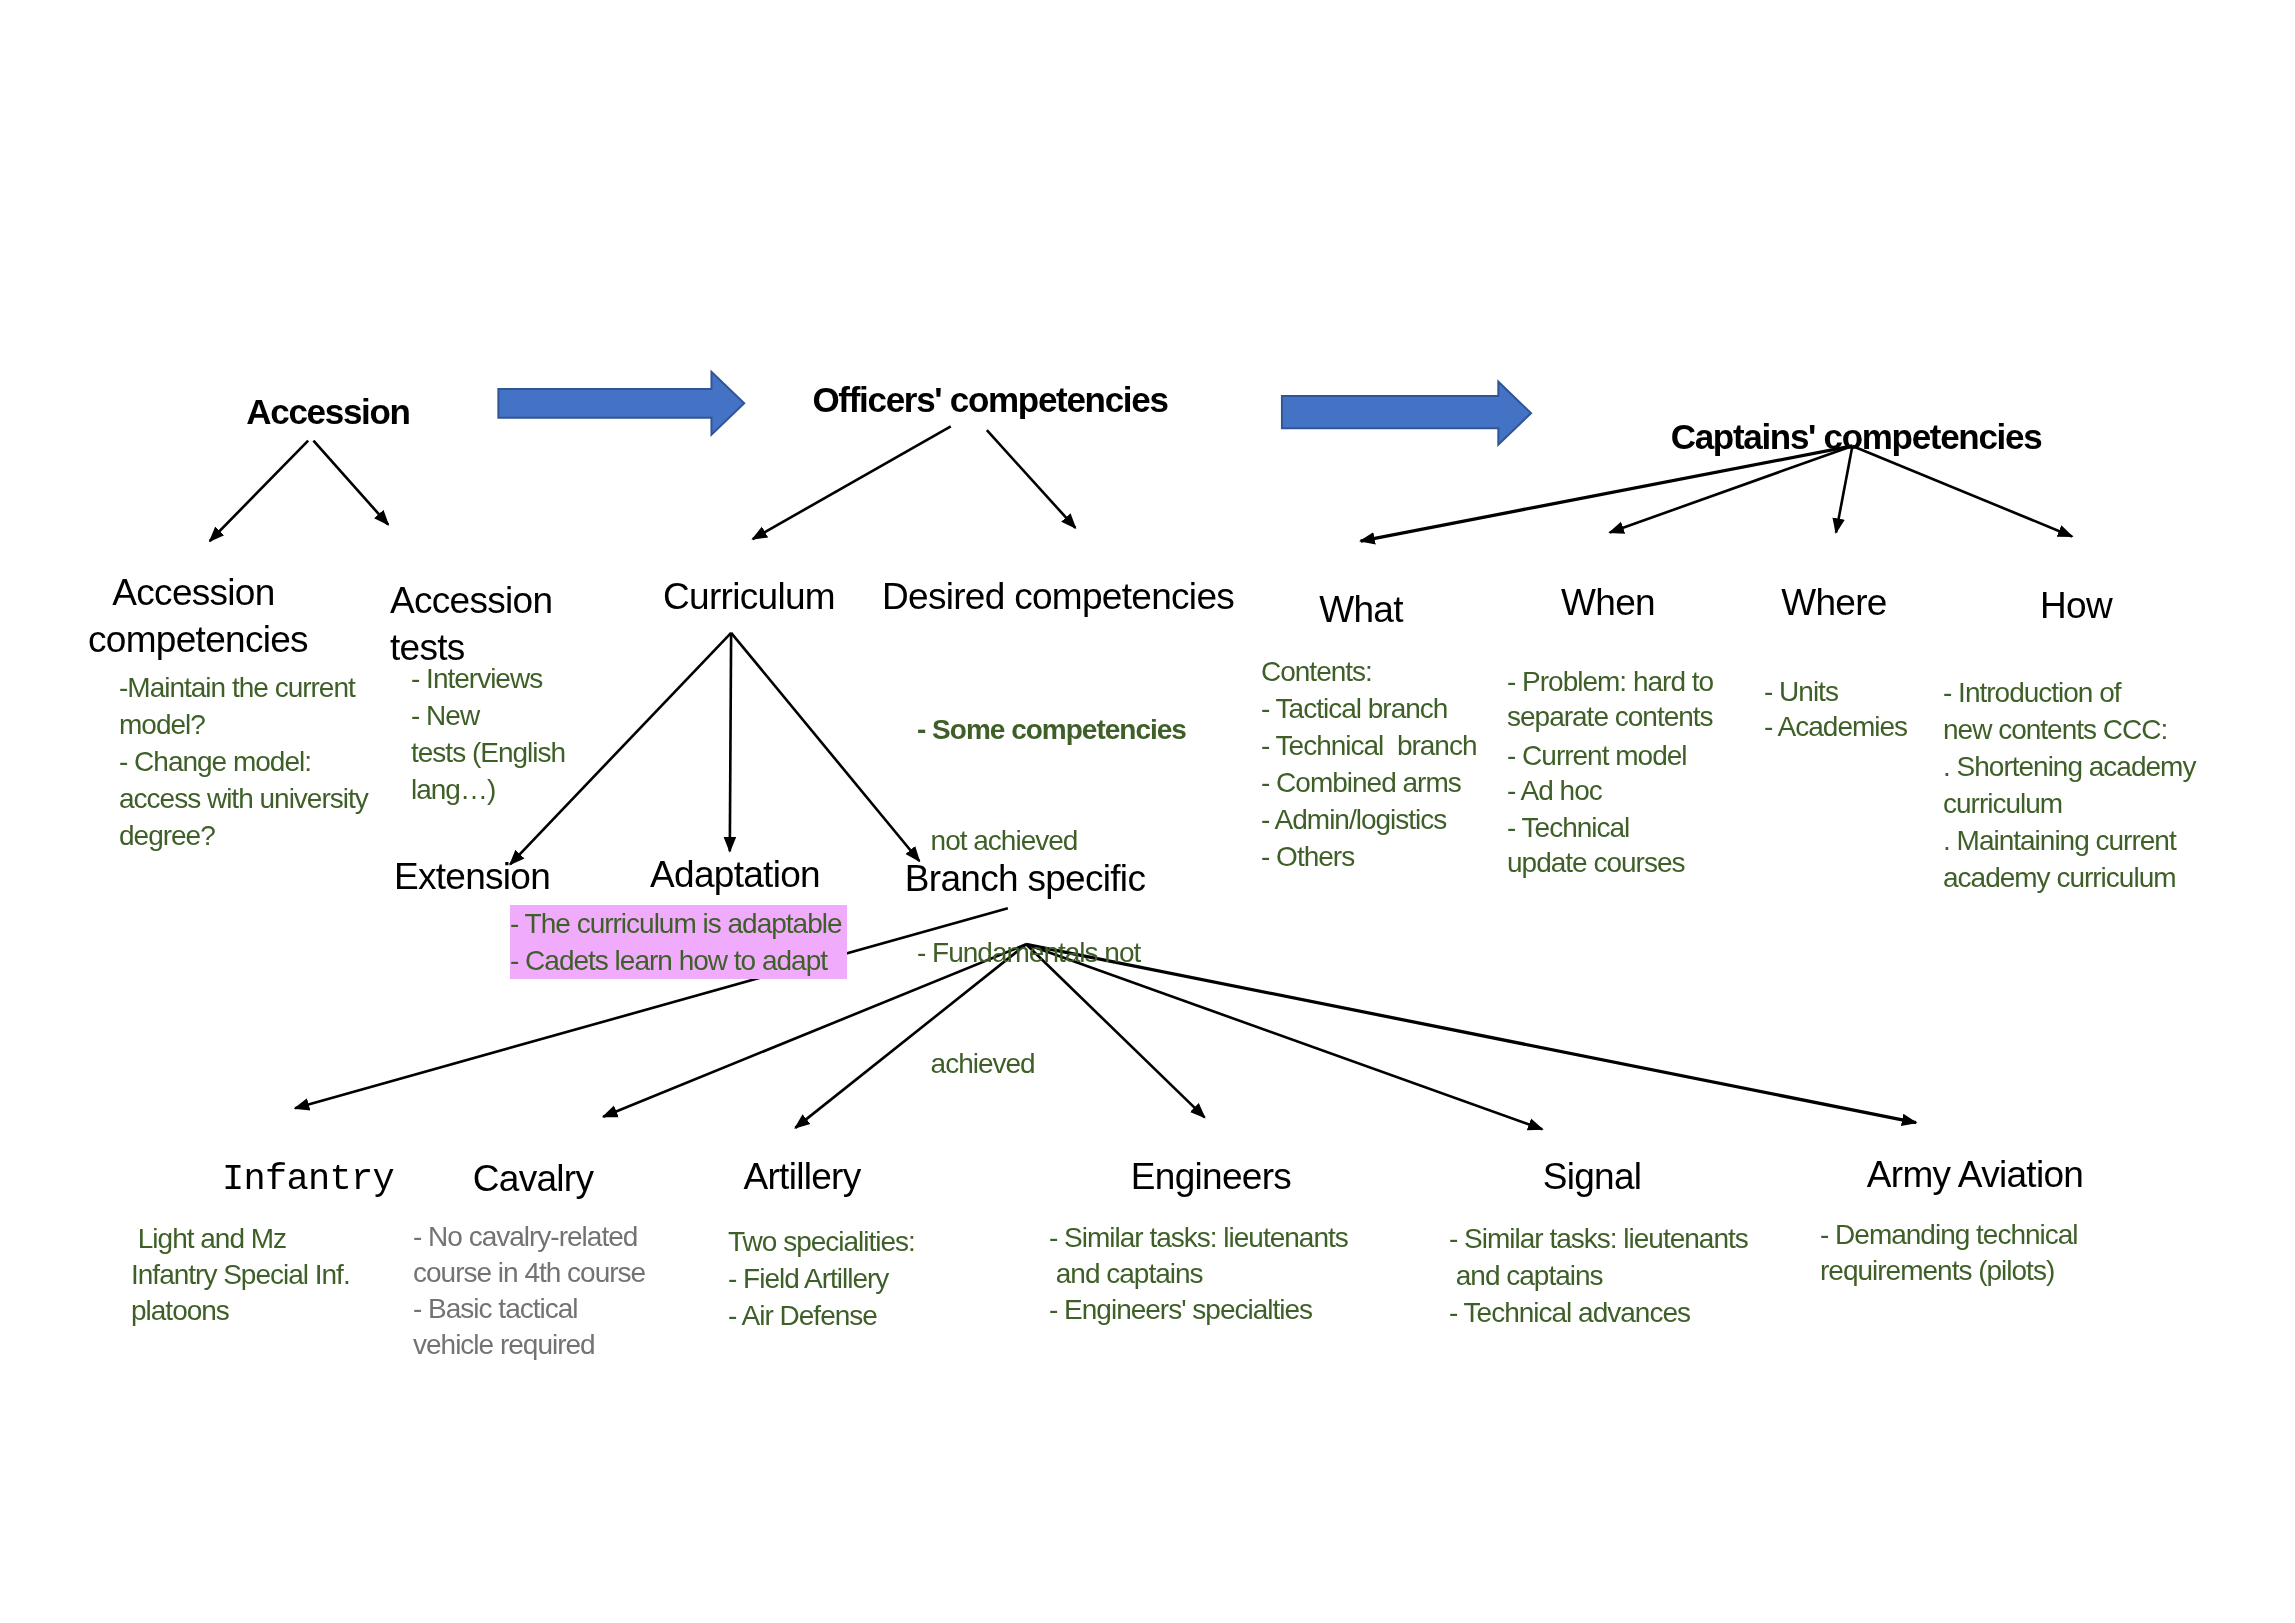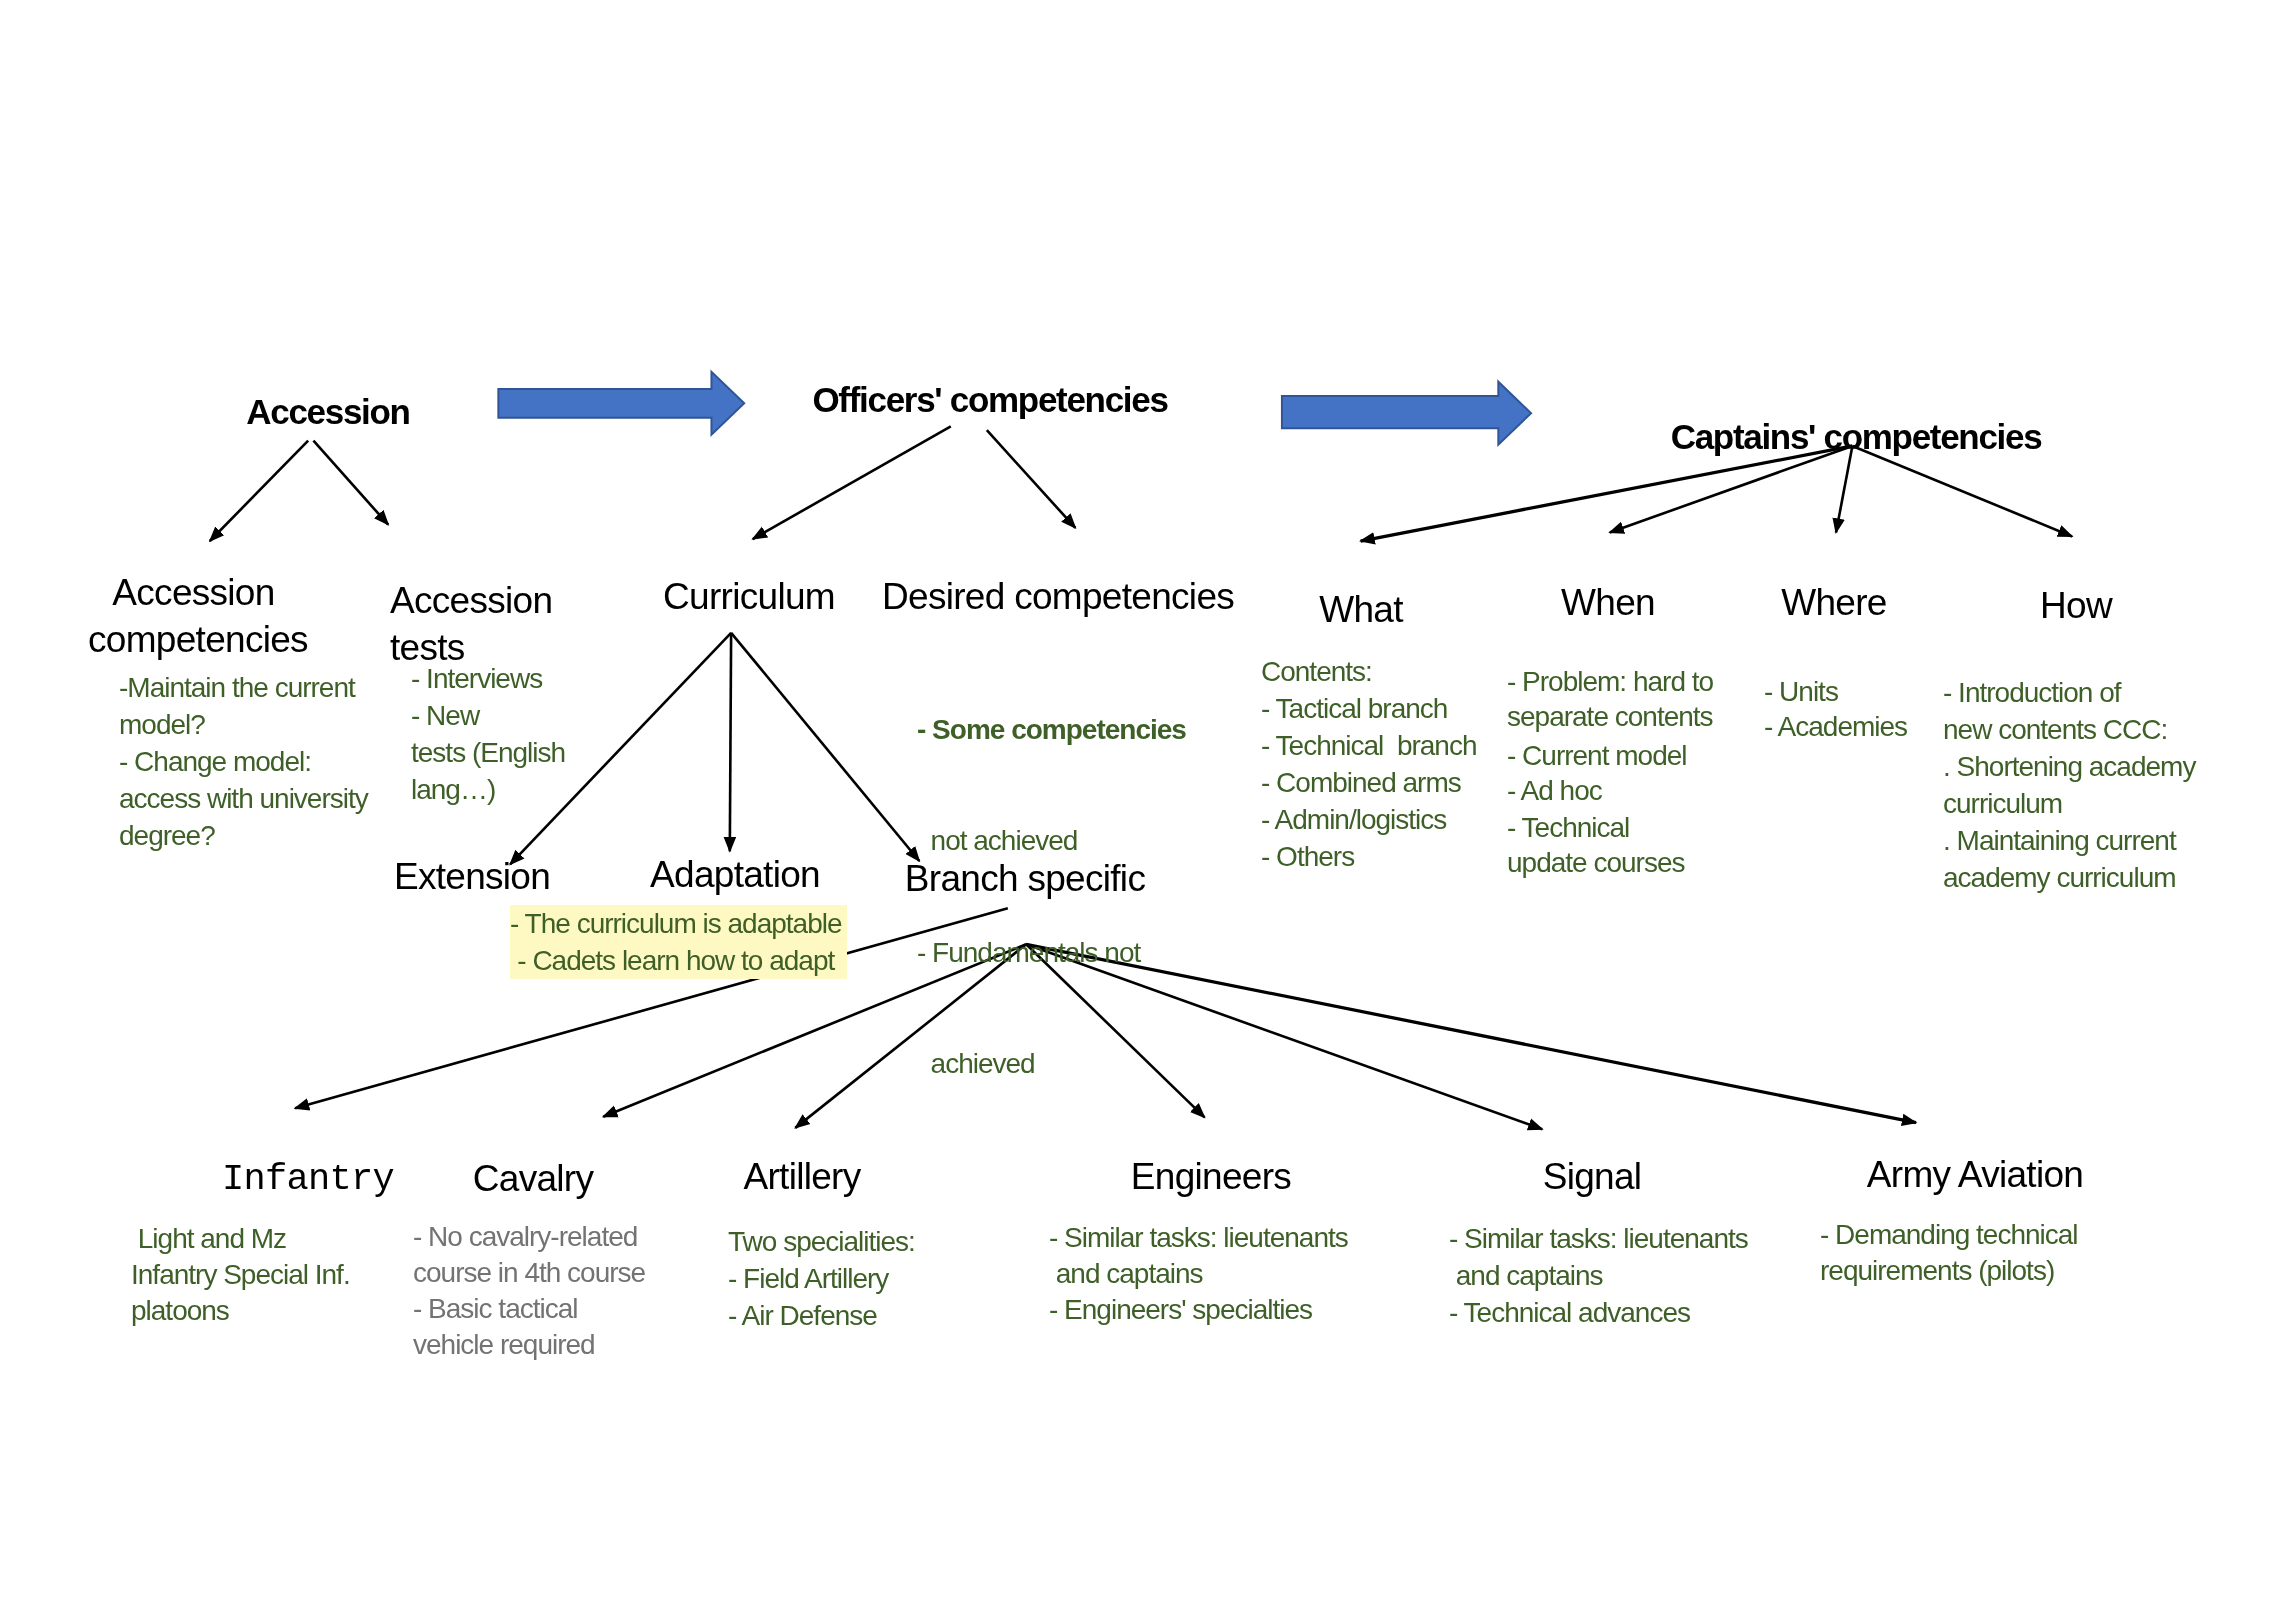--- a/index.html
+++ b/index.html
@@ -4,21 +4,21 @@
 <style>
   html, body { margin:0; padding:0; background:#ffffff; }
   body { width:2295px; height:1623px; position:relative; overflow:hidden; font-family:"Liberation Sans", sans-serif; }
   #diagram-svg { position:absolute; left:0; top:0; width:2295px; height:1623px; }
   .node { position:absolute; white-space:nowrap; color:#000; }
   .title { font-weight:bold; font-size:35px; letter-spacing:-1.3px; transform:translateX(-50%); }
   .sub { font-size:37px; letter-spacing:-0.7px; }
   .sub.center { transform:translateX(-50%); }
   .notes { position:absolute; color:#3e5f27; font-size:28px; letter-spacing:-1px; line-height:37px; white-space:nowrap; }
   .notes div { white-space:nowrap; }
-  .bg { background:#fef9c3;text-align:center; }
+  .bg { background:#f0abfc; }
 </style>
 </head>
 <body>
 
 <svg id="diagram-svg" viewBox="0 0 3500 2475" xmlns="http://www.w3.org/2000/svg">
   <defs>
     <marker id="ah" markerWidth="10" markerHeight="10" refX="9" refY="5" orient="auto" markerUnits="userSpaceOnUse" viewBox="0 0 10 10">
       <path d="M0,0 L10,5 L0,10 z" fill="#000"></path>
     </marker>
     <marker id="ahs" viewBox="0 0 10 10" refX="9" refY="5" markerWidth="24" markerHeight="24" orient="auto" markerUnits="userSpaceOnUse">

